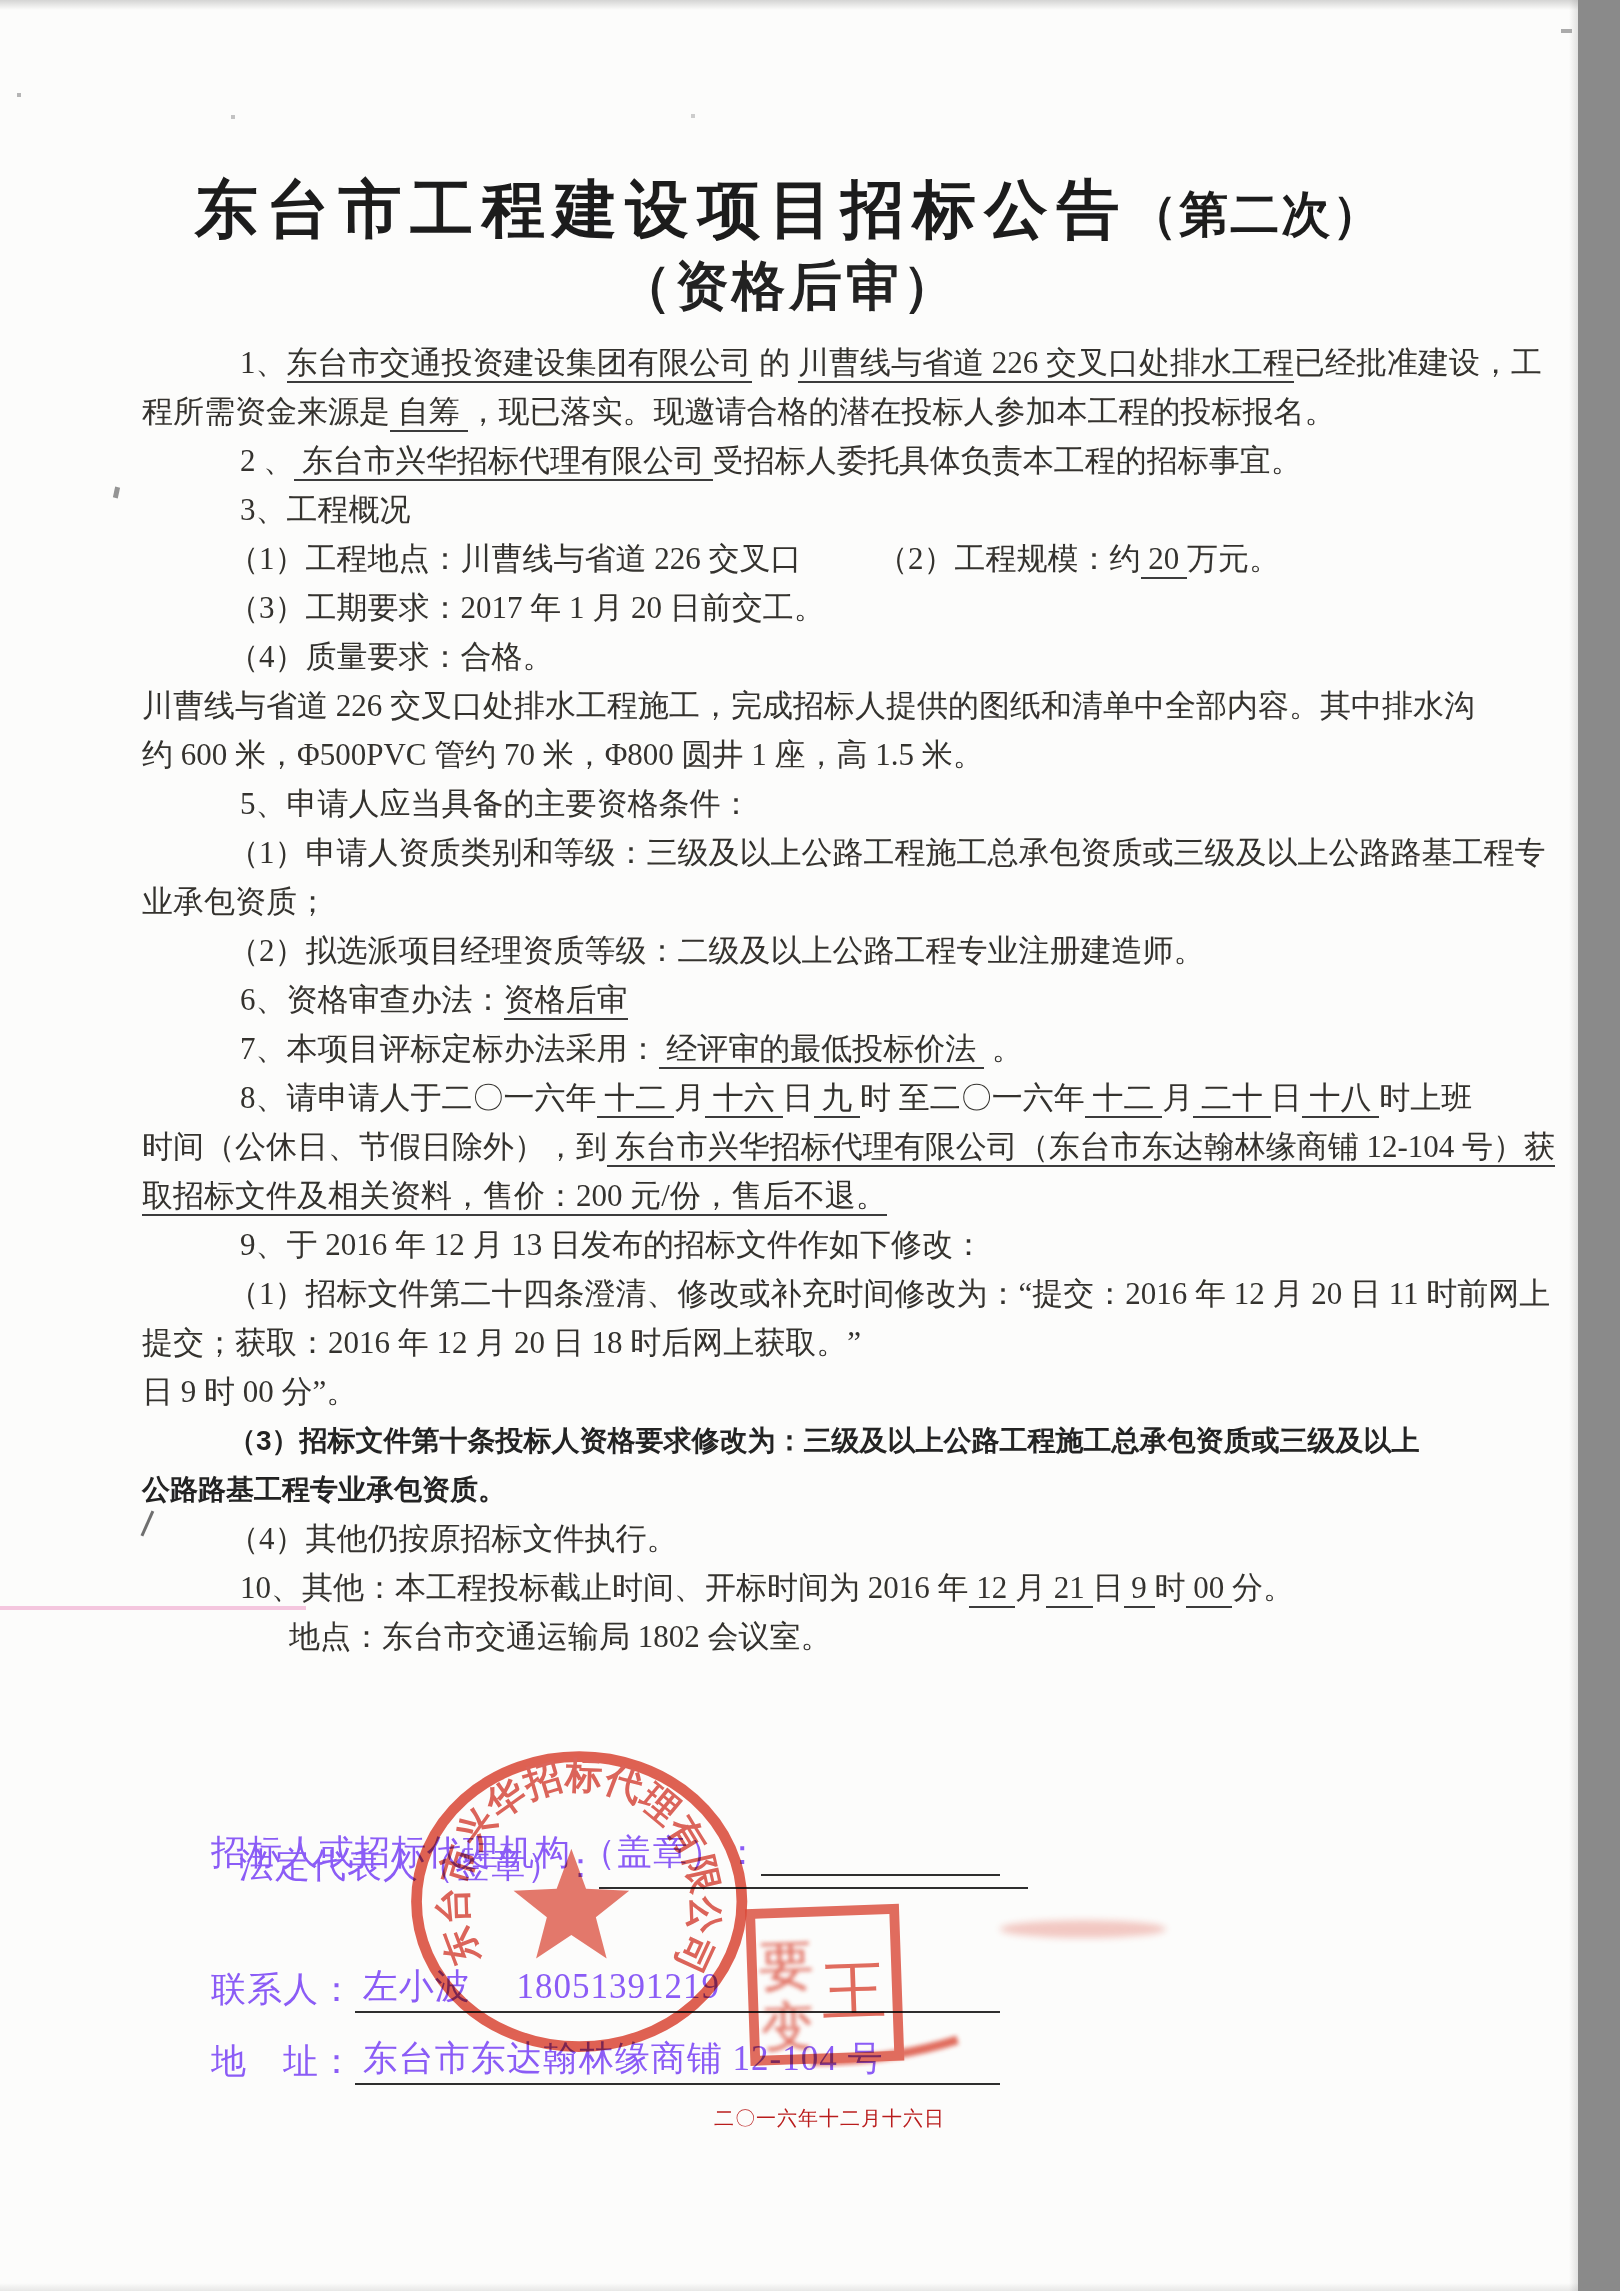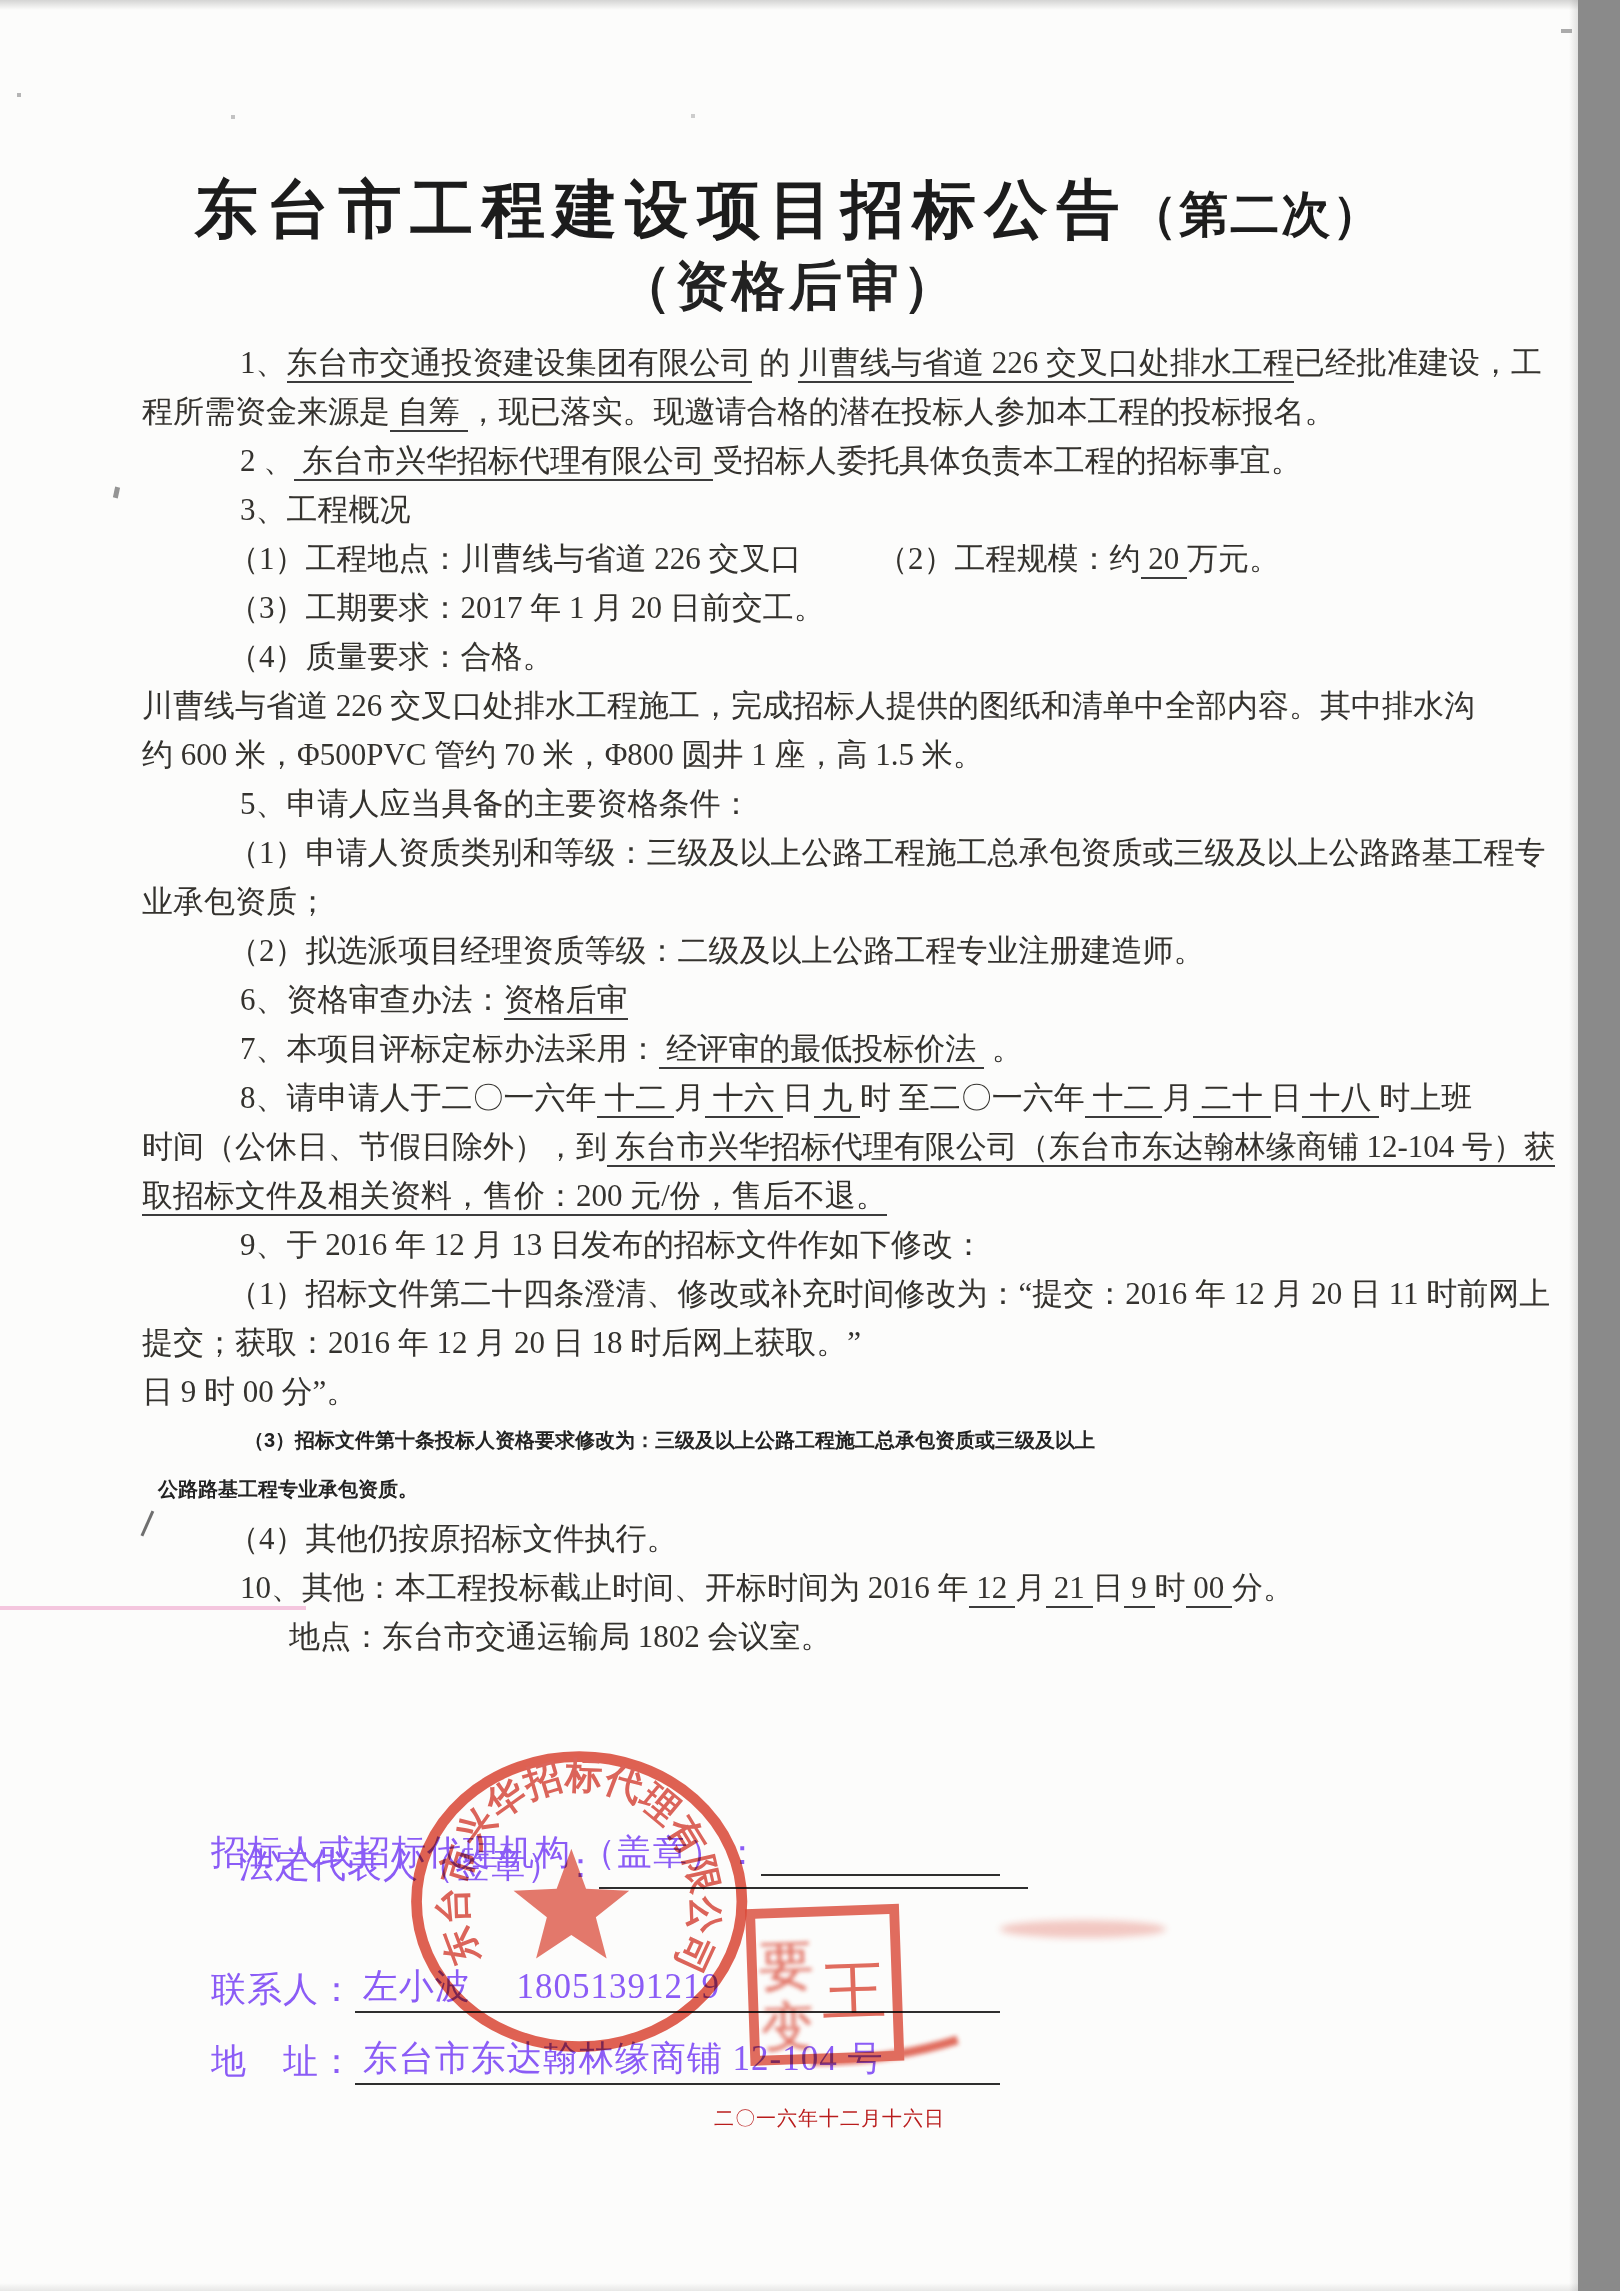--- a/index.html
+++ b/index.html
@@ -37,21 +37,21 @@
 
   .doc-body{
     position:absolute;top:338px;left:142px;width:1367px;
     font-size:31px;line-height:49px;
   }
   .line{height:49px;white-space:nowrap;position:relative;}
   .ind0{padding-left:0;}
   .ind1{padding-left:86px;}
   .ind2{padding-left:98px;}
   .ind3{padding-left:147px;}
-  .bold{font-weight:700;font-family:"Liberation Sans","DejaVu Sans",sans-serif;font-size:20px;color:#232323;margin-left:16px;}
+  .bold{font-weight:700;font-family:"Liberation Sans","DejaVu Sans",sans-serif;font-size:28px;color:#232323;}
   .u{border-bottom:2.5px solid #3c3c3c;padding-bottom:1px;}
   .col2{position:absolute;left:735px;top:0;}
 
   .sig-row{
     position:absolute;left:211px;width:789px;
     display:flex;align-items:flex-end;
     font-size:35px;letter-spacing:1px;white-space:nowrap;color:#8b5cf6;
   }
   .sig-label{flex:0 0 auto;}
   .sig-line{flex:1 1 auto;border-bottom:2.5px solid #2e2e2e;padding:0 0 1px 7.8px;}

